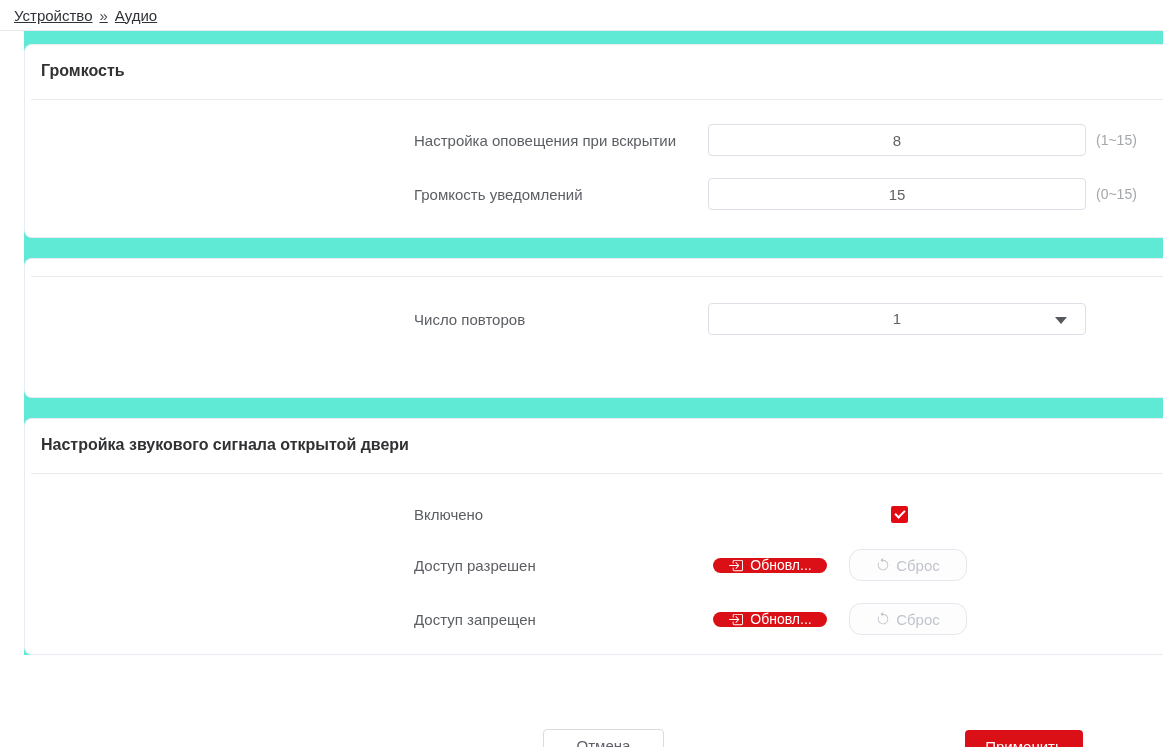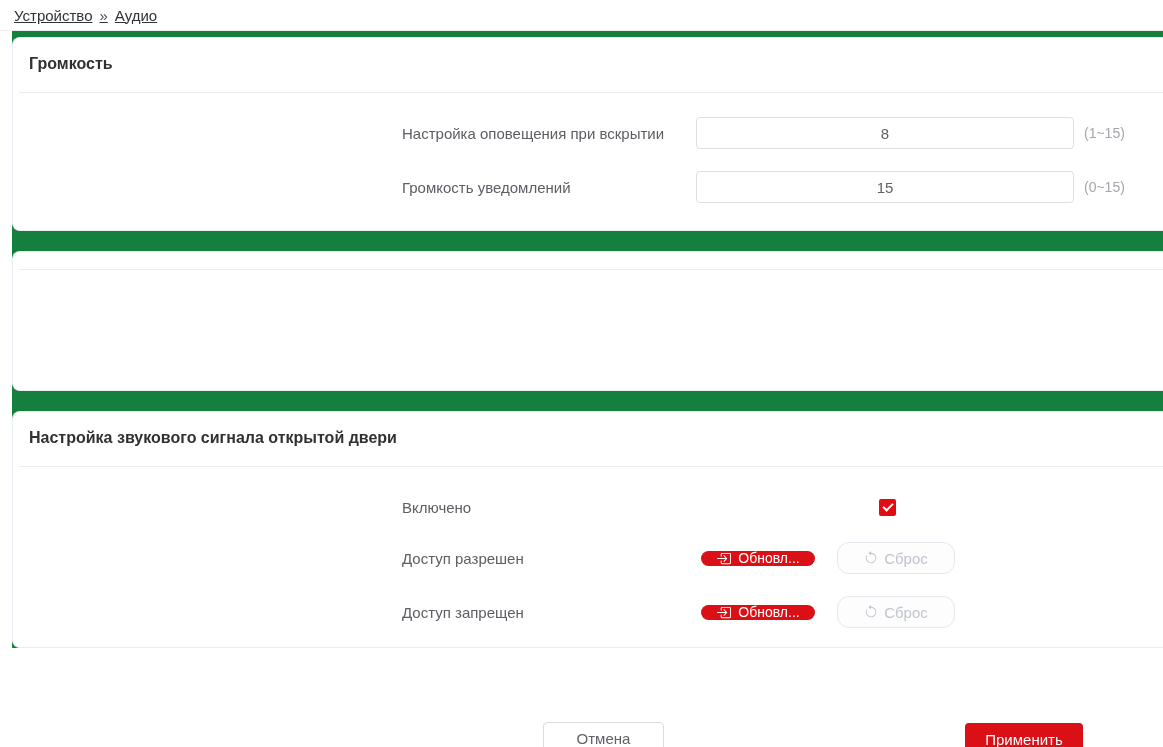--- a/index.html
+++ b/index.html
@@ -6,21 +6,21 @@
   html,body { width:1163px; height:747px; background:#fff; overflow:hidden;
               font-family:"Liberation Sans", sans-serif; }
 
   
   .breadcrumb { height:31px; display:flex; align-items:center; gap:7px;
                 padding-left:14px; border-bottom:1px solid #e8eaee;
                 font-size:15px; color:#2f3338;text-decoration:underline; }
   .breadcrumb .sep { color:#4a4e54; }
 
   
-  .content { margin-left:12px; background:#15803d; padding-top:6px; }
+  .content { margin-left:24px; background:#5eead4; padding-top:13px; }
   .card { background:#fff; border:1px solid #e9edf3; border-right:none;
           border-radius:8px 0 0 8px; margin-bottom:20px; overflow:hidden; }
   .card-title { padding:15px 0 0 16px; font-size:16px; font-weight:bold;
                 color:#303133; line-height:22px; }
   .divider { border-top:1px solid #e8ebf0; margin-top:17px; margin-left:6px; }
 
   .row { display:flex; align-items:center; margin-left:389px; height:32px; }
   .lbl { width:294px; flex-shrink:0; font-size:15px; color:#5b5e63; }
   .hint { margin-left:10px; font-size:14px; color:#a3a6ab; }
 
@@ -98,20 +98,27 @@
     </div>
     <div class="row row2">
       <span class="lbl">Громкость уведомлений</span>
       <input class="txt" value="15" style="">
       <span class="hint">(0~15)</span>
     </div>
   </section>
 
   <section class="card" id="card-ip">
     <div class="divider"></div>
+    <div class="row row1">
+      <span class="lbl">Число повторов</span>
+      <div class="select">
+        <span class="val">1</span>
+        <i class="caret"></i>
+      </div>
+    </div>
   </section>
 
   <section class="card" id="card-door">
     <div class="card-title">Настройка звукового сигнала открытой двери</div>
     <div class="divider"></div>
 
     <div class="row row1">
       <span class="lbl">Включено</span>
       <span class="checkbox"></span>
     </div>

